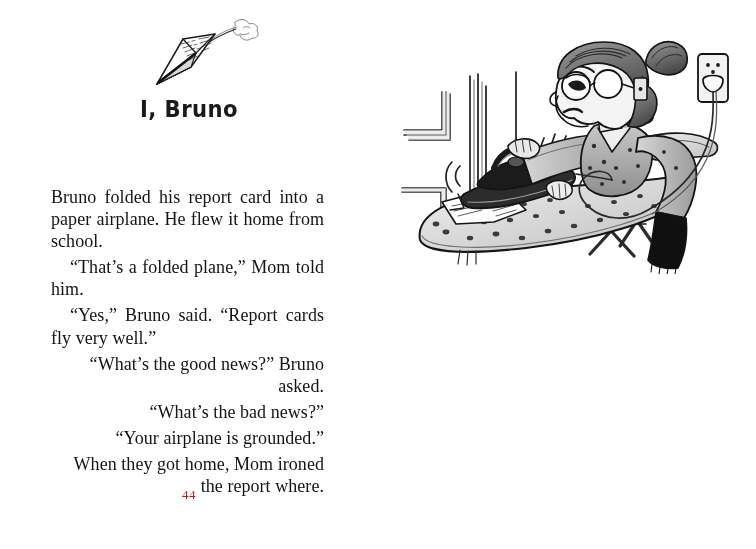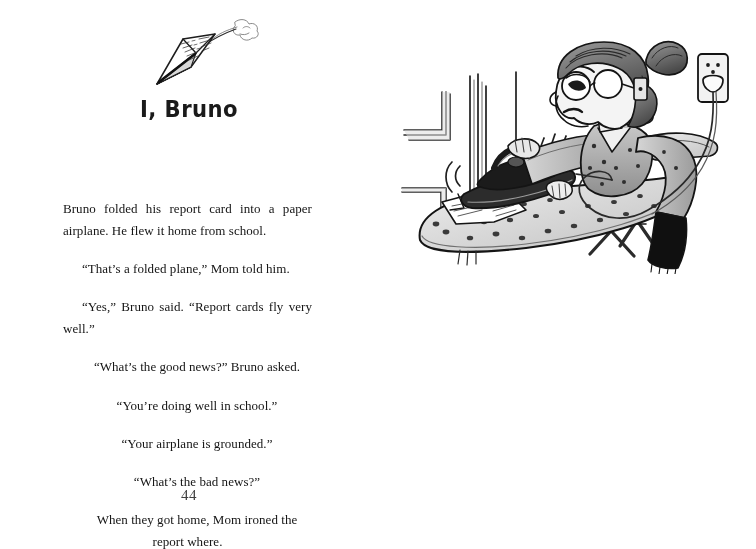--- a/index.html
+++ b/index.html
@@ -49,42 +49,42 @@
     color: #1a1a1a;
     transform: scaleX(0.92);
   }
   .body-block-left {
     position: absolute;
     left: 47px;
     top: 182px;
     width: 281px;
   }
   .para {
-    margin: 16px;
-    font-size: 13px;
+    margin: 4px;
+    font-size: 18px;
     line-height: 22.1px;
     text-align: justify;
     text-justify: inter-word;
     color: #141414;
     letter-spacing: 0.05px;
   }
   .para.indent {
     text-indent: 19px;
   }
   .para.no-just {
-    text-align: center;
+    text-align: right;
   }
   .folio {
     position: absolute;
     top: 487px;
     width: 378px;
     left: 0;
     text-align: center;
-    font-size: 15px;
-    color: #404040;
+    font-size: 13px;
+    color: #b91c1c;
     letter-spacing: 0.4px;
   }
 
   
   .illus {
     position: absolute;
     left: 20px;
     top: 34px;
     width: 348px;
     height: 240px;
@@ -141,23 +141,22 @@
       </svg>
     </div>
 
     <div class="chapter-title">I, Bruno</div>
 
     <div class="body-block-left">
       <p class="para">Bruno folded his report card into a paper airplane. He flew it home from school.</p>
       <p class="para indent">“That’s a folded plane,” Mom told him.</p>
       <p class="para indent">“Yes,” Bruno said. “Report cards fly very well.”</p>
       <p class="para indent no-just">“What’s the good news?” Bruno asked.</p>
-      <p class="para indent no-just">“You’re doing well in school.”</p>
+      <p class="para indent no-just">“What’s the bad news?”</p>
       <p class="para indent no-just">“Your airplane is grounded.”</p>
-      <p class="para indent no-just">“What’s the bad news?”</p>
       <p class="para indent no-just">When they got home, Mom ironed the report where.</p>
     </div>
 
     <div class="folio">44</div>
   </div>
 
   <div class="page">
 
     <div class="illus">
       <svg viewBox="0 0 348 240" width="348" height="240" aria-hidden="true">

